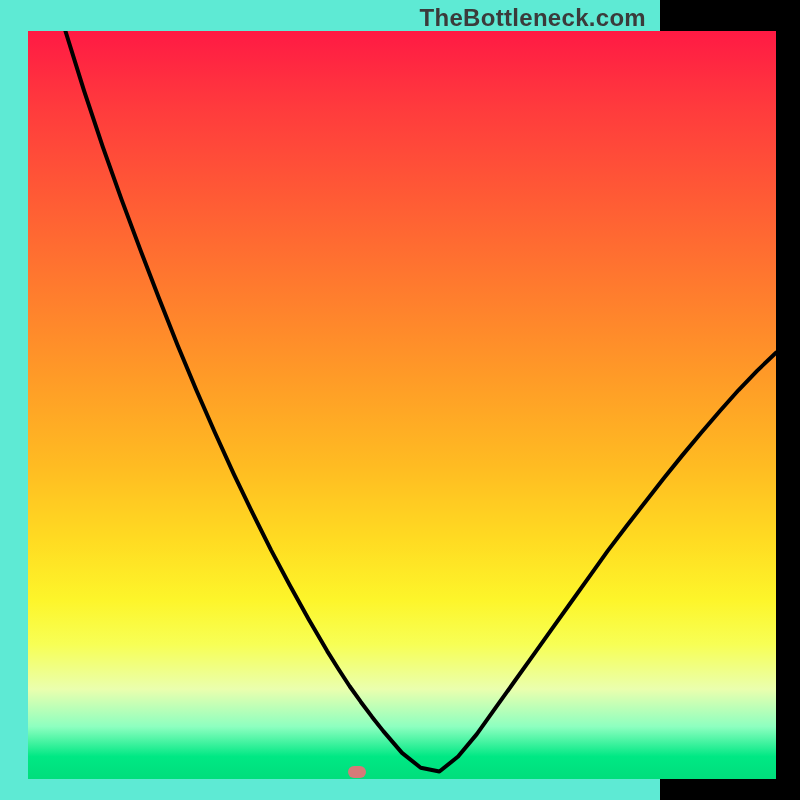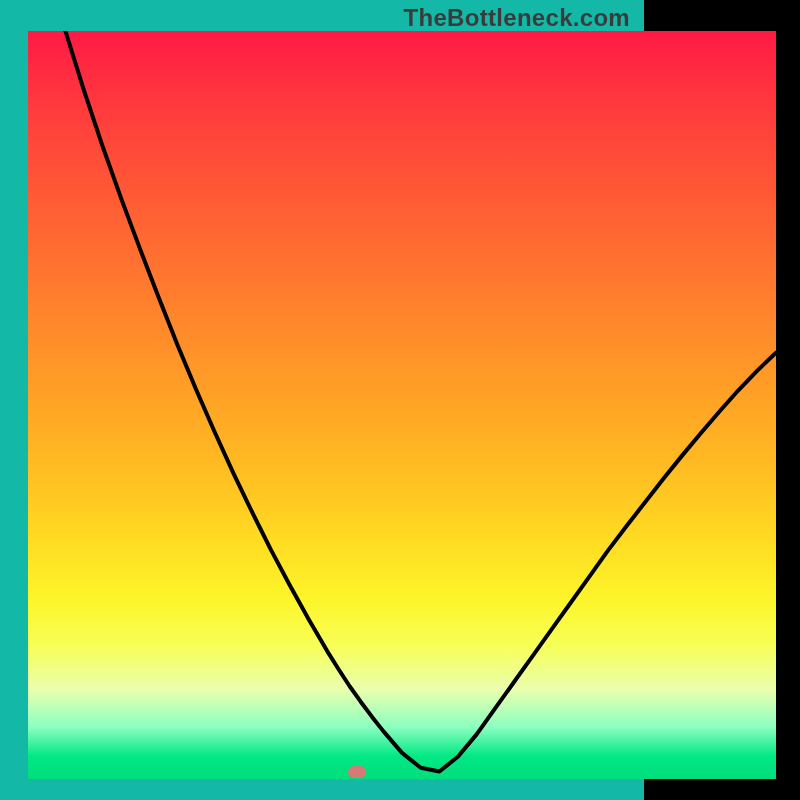--- a/index.html
+++ b/index.html
@@ -8,21 +8,22 @@
     width: 800px;
     height: 800px;
     background: #000;
     font-family: Arial, Helvetica, sans-serif;
     overflow: hidden;
   }
   .frame {
     position: relative;
     width: 644px;
     height: 800px;
-    background: #14b8a6;
+    background: #5eead4;
+    padding-left: 16px;
   }
   .watermark {
     position: absolute;
     top: 4px;
     right: 14px;
     color: #3b3b3b;
     font-size: 24px;
     font-weight: 600;
     letter-spacing: 0.3px;
     user-select: none;

